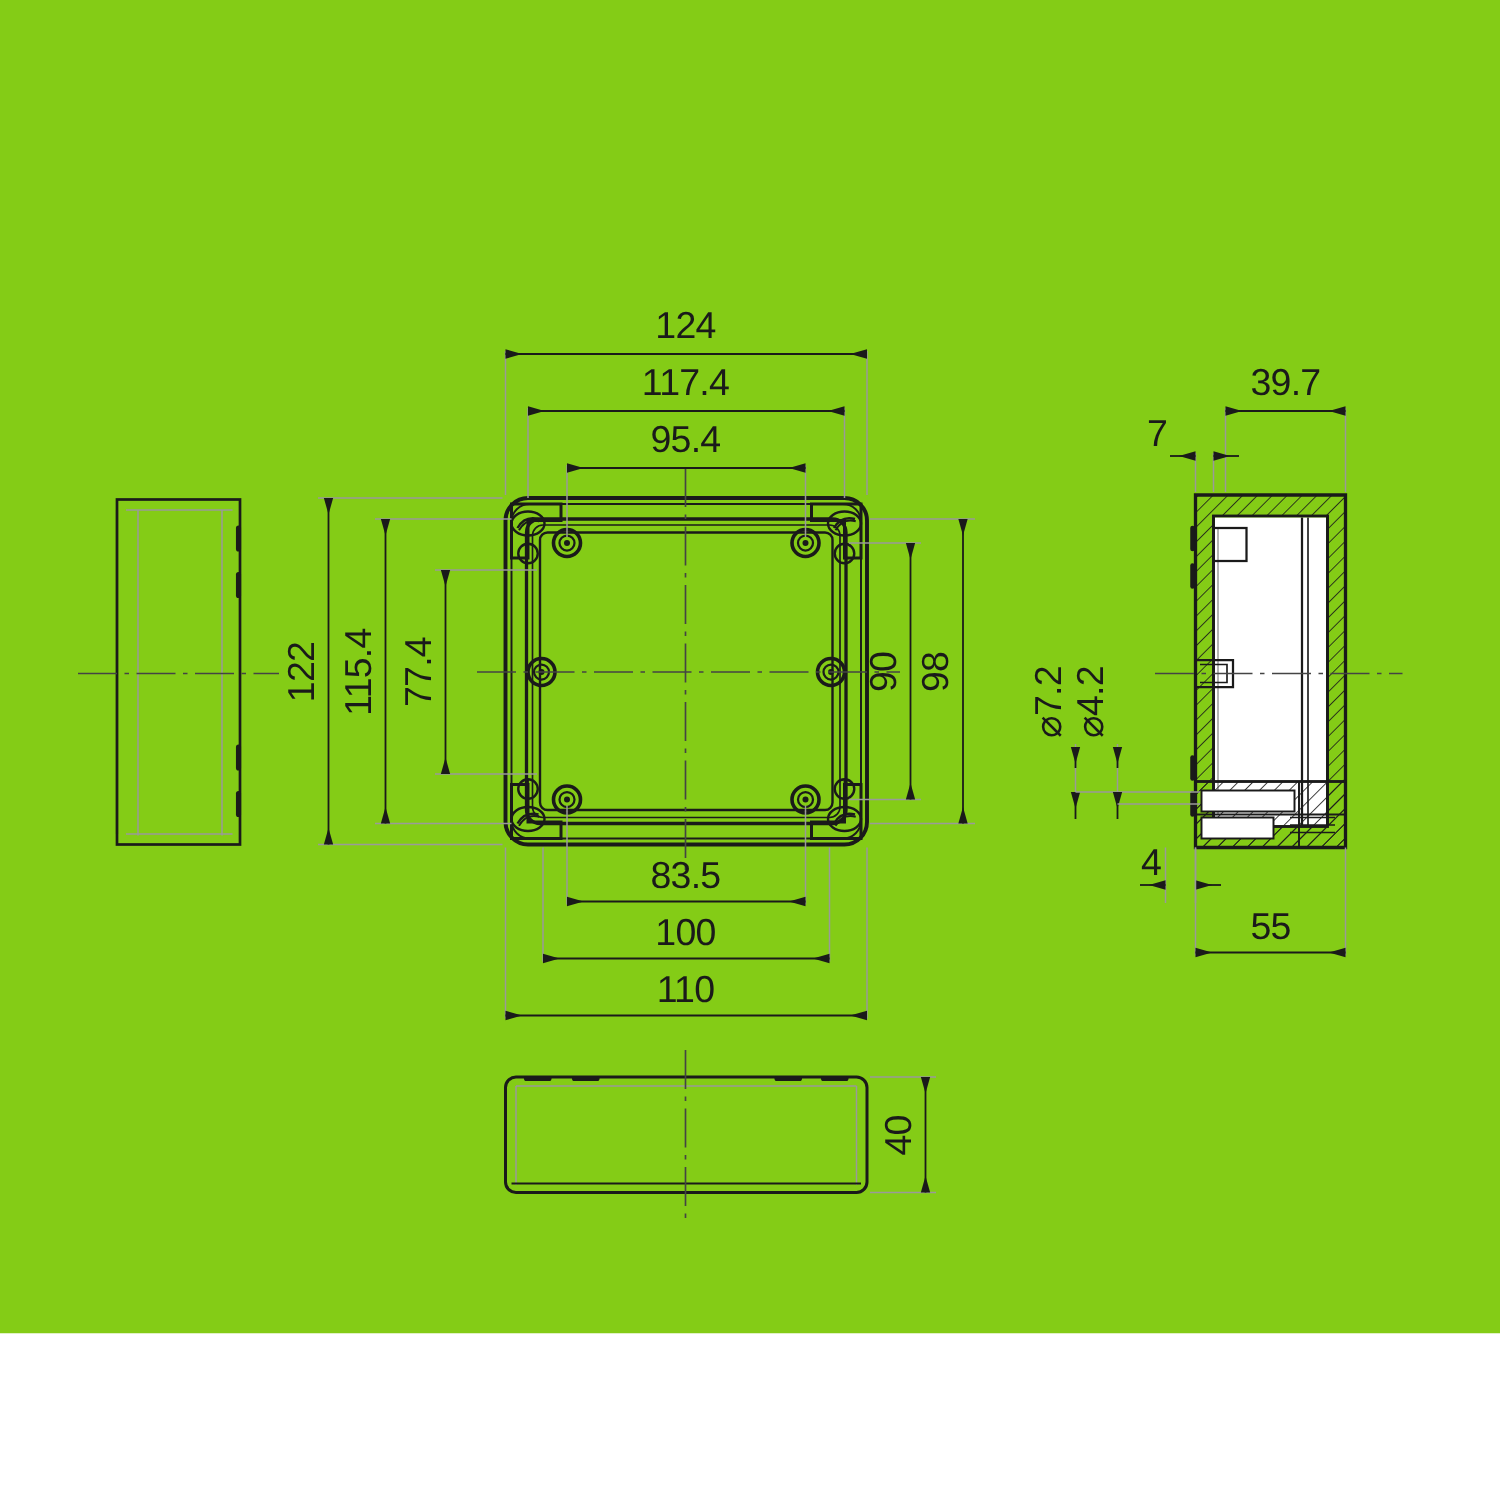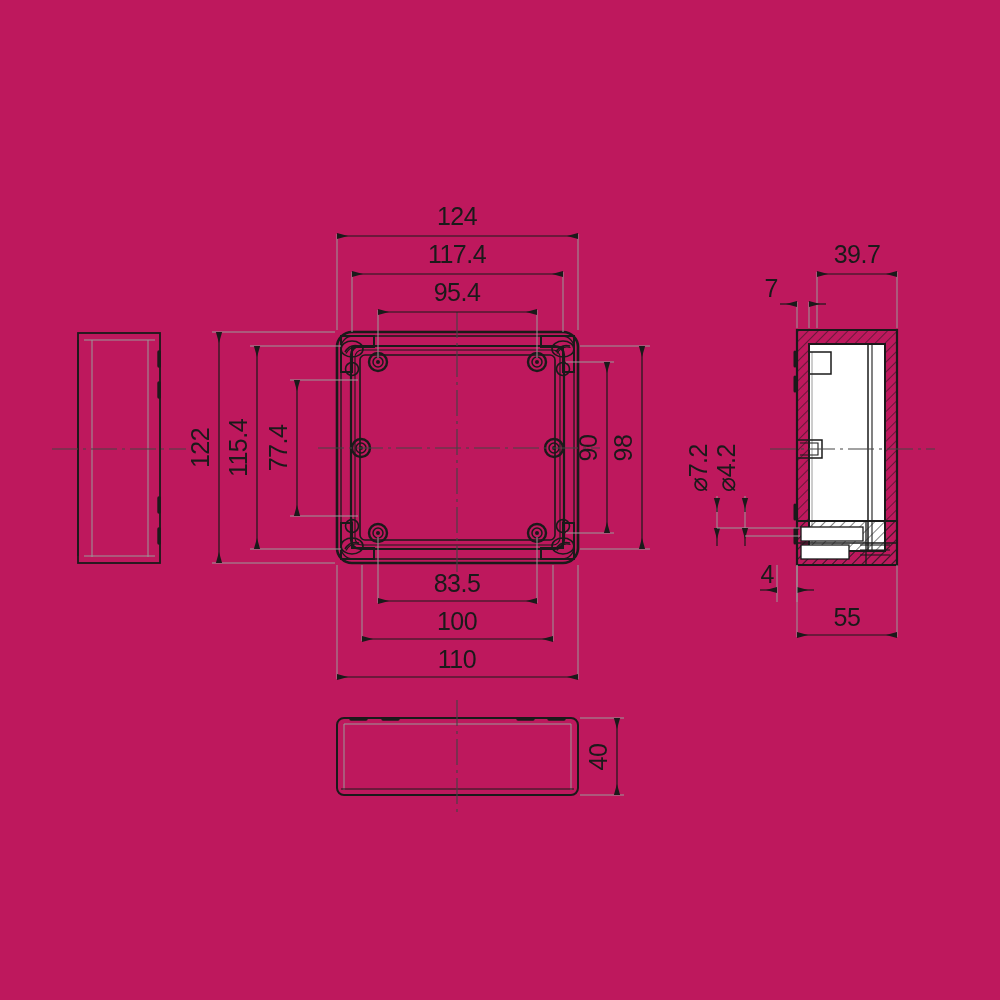--- a/index.html
+++ b/index.html
@@ -3,22 +3,22 @@
 <meta charset="utf-8">
 <style>
   html, body {
     margin: 0;
     padding: 0;
     background: #ffffff;
   }
   #sheet {
     position: relative;
     width: 1000px;
-    height: 1000px;
-    background: #be185d;
+    height: 889px;
+    background: #84cc16;
     overflow: hidden;
     font-family: "Liberation Sans", sans-serif;
   }
   #sheet svg {
     display: block;
     width: 1000px;
     height: 1000px;
   }
   .dimtext {
     font-family: "Liberation Sans", sans-serif;

